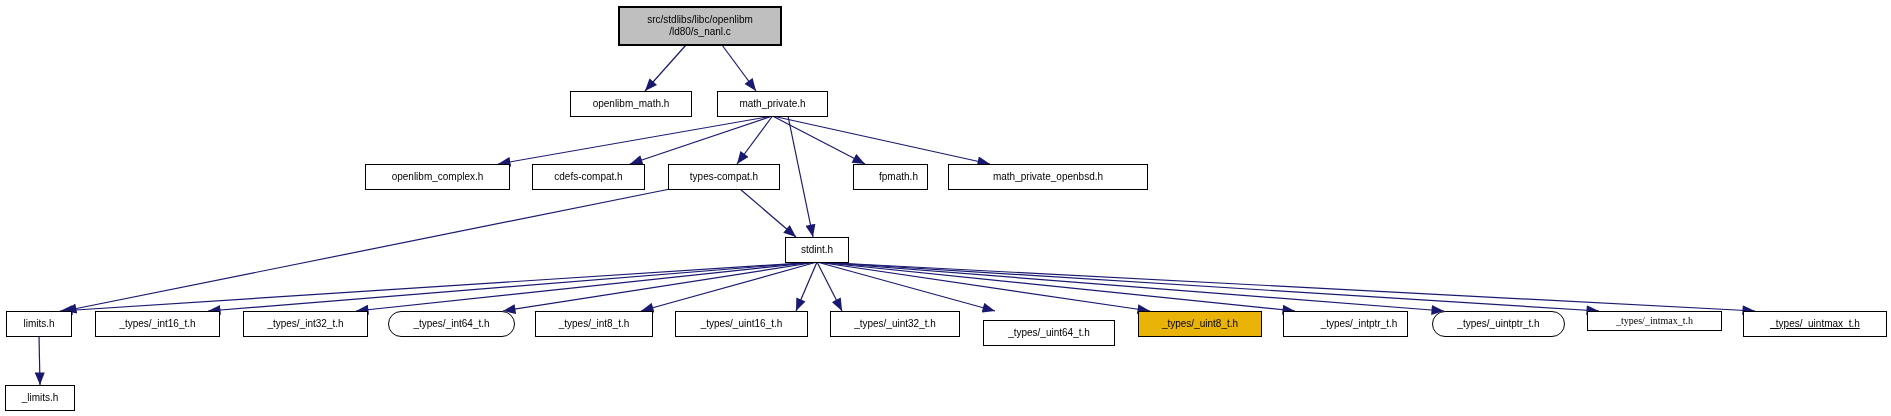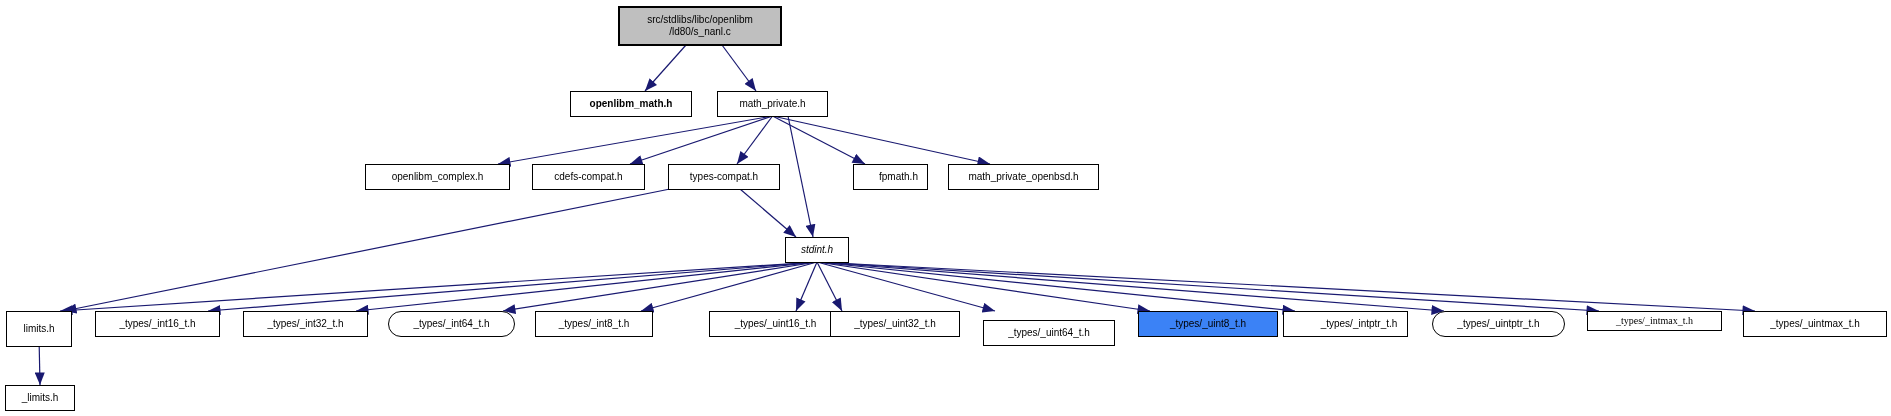--- a/index.html
+++ b/index.html
@@ -71,36 +71,36 @@
         <line x1="817" y1="262" x2="1295" y2="311" stroke="#191970" stroke-width="1.2" marker-end="url(#arrowhead)"></line>
         <line x1="817" y1="262" x2="1444" y2="311" stroke="#191970" stroke-width="1.2" marker-end="url(#arrowhead)"></line>
         <line x1="817" y1="262" x2="1599" y2="311" stroke="#191970" stroke-width="1.2" marker-end="url(#arrowhead)"></line>
         <line x1="817" y1="262" x2="1755" y2="311" stroke="#191970" stroke-width="1.2" marker-end="url(#arrowhead)"></line>
         <line x1="39" y1="336" x2="40" y2="385" stroke="#191970" stroke-width="1.2" marker-end="url(#arrowhead)"></line>
       </g>
   </svg>
   <div id="nodes">
       <div class="node root" style="left: 618px; top: 6px; width: 164px; height: 40px; background: rgb(191, 191, 191); border-color: rgb(0, 0, 0);">src/stdlibs/libc/openlibm
 /ld80/s_nanl.c</div>
-      <div class="node" style="left: 570px; top: 91px; width: 122px; height: 26px; background: rgb(255, 255, 255); border-color: rgb(0, 0, 0); font-weight: bold;">openlibm_math.h</div>
+      <div class="node" style="left: 570px; top: 91px; width: 122px; height: 26px; background: rgb(255, 255, 255); border-color: rgb(0, 0, 0);">openlibm_math.h</div>
       <div class="node" style="left: 717px; top: 91px; width: 111px; height: 26px; background: rgb(255, 255, 255); border-color: rgb(0, 0, 0);">math_private.h</div>
       <div class="node" style="left: 365px; top: 164px; width: 145px; height: 26px; background: rgb(255, 255, 255); border-color: rgb(0, 0, 0);">openlibm_complex.h</div>
       <div class="node" style="left: 532px; top: 164px; width: 113px; height: 26px; background: rgb(255, 255, 255); border-color: rgb(0, 0, 0);">cdefs-compat.h</div>
       <div class="node" style="left: 668px; top: 164px; width: 112px; height: 26px; background: rgb(255, 255, 255); border-color: rgb(0, 0, 0);">types-compat.h</div>
       <div class="node" style="left: 853px; top: 164px; width: 75px; height: 26px; background: rgb(255, 255, 255); border-color: rgb(0, 0, 0); padding-left: 16px;">fpmath.h</div>
-      <div class="node" style="left: 948px; top: 164px; width: 151px; height: 26px; background: rgb(255, 255, 255); border-color: rgb(0, 0, 0);">math_private_openbsd.h</div>
-      <div class="node" style="left: 785px; top: 237px; width: 64px; height: 26px; background: rgb(255, 255, 255); border-color: rgb(0, 0, 0); font-style: italic;">stdint.h</div>
-      <div class="node" style="left: 6px; top: 311px; width: 66px; height: 36px; background: rgb(255, 255, 255); border-color: rgb(0, 0, 0);">limits.h</div>
+      <div class="node" style="left: 948px; top: 164px; width: 200px; height: 26px; background: rgb(255, 255, 255); border-color: rgb(0, 0, 0);">math_private_openbsd.h</div>
+      <div class="node" style="left: 785px; top: 237px; width: 64px; height: 26px; background: rgb(255, 255, 255); border-color: rgb(0, 0, 0);">stdint.h</div>
+      <div class="node" style="left: 6px; top: 311px; width: 66px; height: 26px; background: rgb(255, 255, 255); border-color: rgb(0, 0, 0);">limits.h</div>
       <div class="node" style="left: 95px; top: 311px; width: 125px; height: 26px; background: rgb(255, 255, 255); border-color: rgb(0, 0, 0);">_types/_int16_t.h</div>
       <div class="node" style="left: 243px; top: 311px; width: 125px; height: 26px; background: rgb(255, 255, 255); border-color: rgb(0, 0, 0);">_types/_int32_t.h</div>
       <div class="node" style="left: 388px; top: 311px; width: 127px; height: 26px; background: rgb(255, 255, 255); border-color: rgb(0, 0, 0); border-radius: 13px;">_types/_int64_t.h</div>
       <div class="node" style="left: 535px; top: 311px; width: 118px; height: 26px; background: rgb(255, 255, 255); border-color: rgb(0, 0, 0);">_types/_int8_t.h</div>
-      <div class="node" style="left: 709px; top: 311px; width: 133px; height: 26px; background: rgb(255, 255, 255); border-color: rgb(0, 0, 0);">_types/_uint16_t.h</div>
+      <div class="node" style="left: 675px; top: 311px; width: 133px; height: 26px; background: rgb(255, 255, 255); border-color: rgb(0, 0, 0);">_types/_uint16_t.h</div>
       <div class="node" style="left: 830px; top: 311px; width: 130px; height: 26px; background: rgb(255, 255, 255); border-color: rgb(0, 0, 0);">_types/_uint32_t.h</div>
       <div class="node" style="left: 983px; top: 320px; width: 132px; height: 26px; background: rgb(255, 255, 255); border-color: rgb(0, 0, 0);">_types/_uint64_t.h</div>
-      <div class="node" style="left: 1138px; top: 311px; width: 140px; height: 26px; background: #3b82f6; border-color: rgb(0, 0, 0);">_types/_uint8_t.h</div>
+      <div class="node" style="left: 1138px; top: 311px; width: 124px; height: 26px; background: #eab308; border-color: rgb(0, 0, 0);">_types/_uint8_t.h</div>
       <div class="node" style="left: 1283px; top: 311px; width: 125px; height: 26px; background: rgb(255, 255, 255); border-color: rgb(0, 0, 0); padding-left: 27px;">_types/_intptr_t.h</div>
       <div class="node" style="left: 1432px; top: 311px; width: 133px; height: 26px; background: rgb(255, 255, 255); border-color: rgb(0, 0, 0); border-radius: 13px;">_types/_uintptr_t.h</div>
       <div class="node" style="left: 1587px; top: 311px; width: 135px; height: 20px; background: rgb(255, 255, 255); border-color: rgb(0, 0, 0); font-family: Liberation Serif, serif;">_types/_intmax_t.h</div>
-      <div class="node" style="left: 1743px; top: 311px; width: 144px; height: 26px; background: rgb(255, 255, 255); border-color: rgb(0, 0, 0);">_types/_uintmax_t.h</div>
+      <div class="node" style="left: 1743px; top: 311px; width: 144px; height: 26px; background: rgb(255, 255, 255); border-color: rgb(0, 0, 0); text-decoration: underline;">_types/_uintmax_t.h</div>
       <div class="node" style="left: 5px; top: 385px; width: 70px; height: 26px; background: rgb(255, 255, 255); border-color: rgb(0, 0, 0); text-align: right;">_limits.h</div>
     </div>
 </div>
 
 </body></html>

